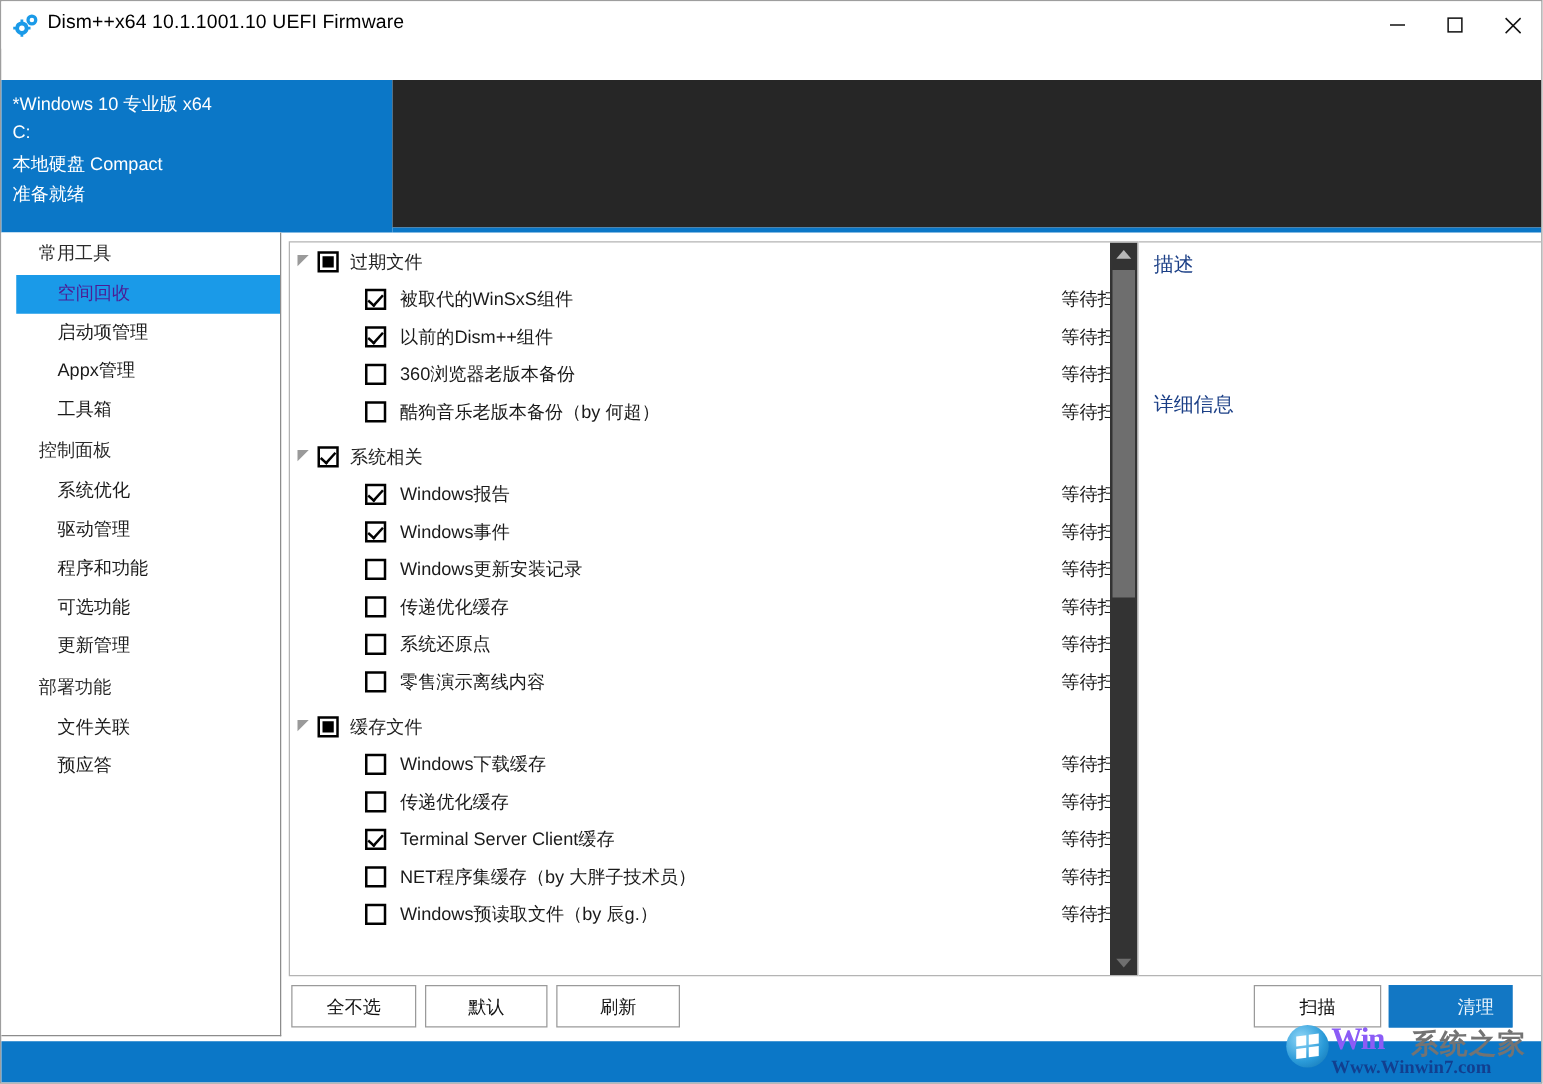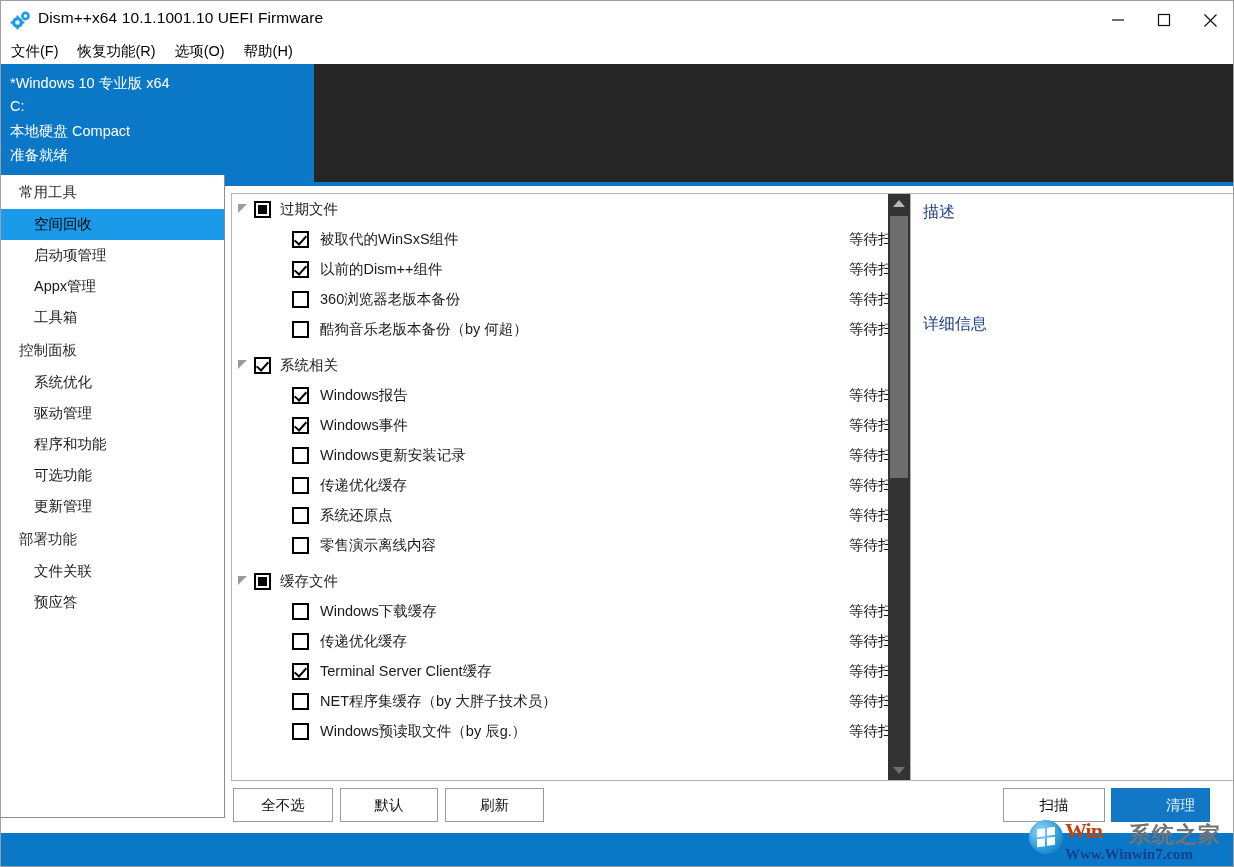--- a/index.html
+++ b/index.html
@@ -29,24 +29,24 @@
   .hdr-blue{position:absolute;left:0;top:0;width:313px;height:122px;background:#0b77c7;}
   .hdr-dark{position:absolute;left:313px;top:0;width:919px;height:118px;background:#262626;}
   .hdr-blueline{position:absolute;left:313px;top:118px;width:919px;height:4px;background:#0b77c7;}
   .hdr-line{position:absolute;font-size:14.5px;color:#fff;white-space:nowrap;}
   .hl1{left:9px;top:10px;}
   .hl2{left:9px;top:34px;}
   .hl3{left:9px;top:58px;}
   .hl4{left:9px;top:82px;}
 
   
-  .sidebar{position:absolute;left:0;top:174px;width:224px;height:643px;background:#fff;box-sizing:border-box;border-right:1px solid #8c8c8c;border-bottom:1px solid #8c8c8c;}
+  .sidebar{position:absolute;left:0;top:185px;width:224px;height:643px;background:#fff;box-sizing:border-box;border-right:1px solid #8c8c8c;border-bottom:1px solid #8c8c8c;padding-left:12px;}
   .side-group{font-size:14.5px;color:#2b2b2b;padding:0 0 0 18px;height:34px;line-height:34px;white-space:nowrap;}
   .side-item{font-size:14.5px;color:#1a1a1a;padding:0 0 0 33px;height:31px;line-height:31px;white-space:nowrap;cursor:default;}
-  .side-item.sel{background:#1a9ae8;color:#000000;}
+  .side-item.sel{background:#1a9ae8;color:#4c1d95;}
 
   
   .listpanel{position:absolute;left:230px;top:192px;width:680px;height:588px;background:#fff;box-sizing:border-box;border:1px solid #b4b4b4;overflow:hidden;}
   .row{position:relative;height:30px;display:flex;align-items:center;}
   .group-row{height:30px;}
   .expander{width:13px;height:13px;margin-left:5px;margin-right:4px;position:relative;flex:0 0 auto;}
   .expander i{position:absolute;left:1px;top:1px;width:0;height:0;border-left:9px solid #9a9a9a;border-bottom:9px solid transparent;}
   .cb{width:17px;height:17px;box-sizing:border-box;border:2px solid #000;background:#fff;position:relative;flex:0 0 auto;}
   .cb.checked::after{content:"";position:absolute;left:3px;top:0px;width:5px;height:10px;border:solid #000;border-width:0 2.2px 2.2px 0;transform:rotate(42deg);}
   .cb.indet::after{content:"";position:absolute;left:2px;top:2px;right:2px;bottom:2px;background:#000;}
@@ -85,21 +85,21 @@
   
   .watermark{position:absolute;right:2px;bottom:0px;width:206px;height:52px;}
   .wm-logo{position:absolute;left:4px;top:6px;width:34px;height:34px;border-radius:50%;background:radial-gradient(circle at 35% 32%, #8fd6f7 0%, #2a9ad8 58%, #0f6fae 100%);}
   .wm-logo::before{content:"";position:absolute;left:8px;top:8px;width:18px;height:18px;
     background:
       linear-gradient(#fff,#fff) left 0 top 0/8px 8px no-repeat,
       linear-gradient(#fff,#fff) right 0 top 0/8px 8px no-repeat,
       linear-gradient(#fff,#fff) left 0 bottom 0/8px 8px no-repeat,
       linear-gradient(#fff,#fff) right 0 bottom 0/8px 8px no-repeat;
     transform:skewY(-8deg);}
-  .wm-win{position:absolute;left:40px;top:4px;font-size:22px;font-weight:bold;font-family:"Liberation Serif",serif;color:#c2410c;letter-spacing:-1px;text-align:right;}
+  .wm-win{position:absolute;left:40px;top:4px;font-size:25px;font-weight:bold;font-family:"Liberation Serif",serif;color:#8b5cf6;letter-spacing:-1px;text-align:right;}
   .wm-cn{position:absolute;left:104px;top:6px;font-size:22px;font-weight:bold;color:#737373;letter-spacing:1px;white-space:nowrap;}
   .wm-url{position:absolute;left:40px;top:32px;font-size:15px;font-weight:bold;font-family:"Liberation Serif",serif;color:#123f8f;white-space:nowrap;}
 </style>
 </head>
 <body>
 
 <div class="app">
 
   <div class="titlebar">
     <span class="title-icon">
@@ -138,26 +138,20 @@
         <span>
           <svg width="15" height="15" viewBox="0 0 15 15">
               <line x1="1.5" y1="1.5" x2="13.5" y2="13.5" stroke="#111" stroke-width="1.2"></line>
               <line x1="13.5" y1="1.5" x2="1.5" y2="13.5" stroke="#111" stroke-width="1.2"></line>
             </svg>
         </span>
       </div>
     </div>
   </div>
 
-  <div class="menubar">
-    <span class="menuitem">文件(F)</span>
-    <span class="menuitem">恢复功能(R)</span>
-    <span class="menuitem">选项(O)</span>
-    <span class="menuitem">帮助(H)</span>
-  </div>
 
   <div class="headerstrip">
     <div class="hdr-blue">
       <div class="hdr-line hl1">*Windows 10 专业版 x64</div>
       <div class="hdr-line hl2">C:</div>
       <div class="hdr-line hl3">本地硬盘 Compact</div>
       <div class="hdr-line hl4">准备就绪</div>
     </div>
     <div class="hdr-dark"></div>
     <div class="hdr-blueline"></div>

